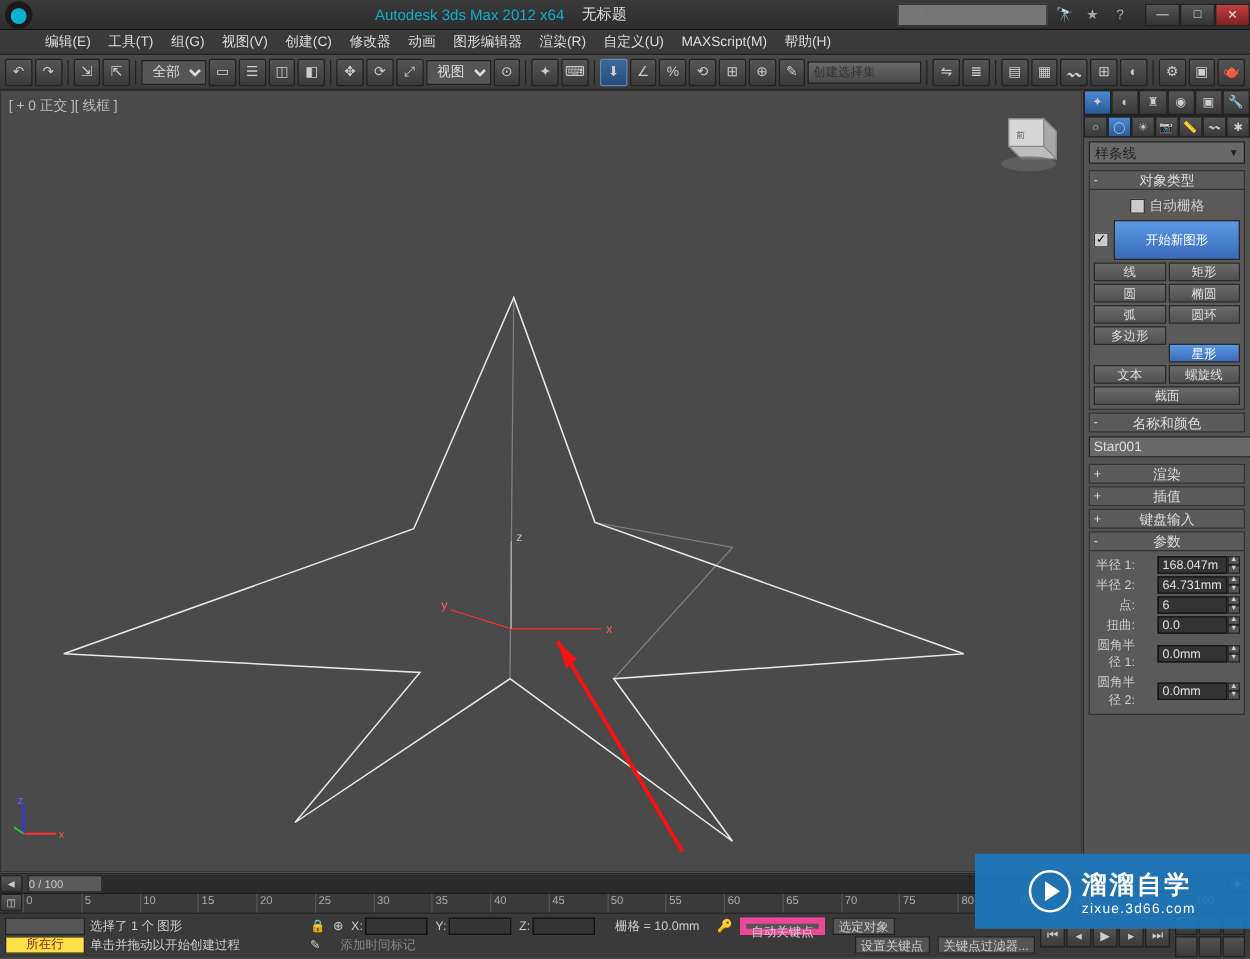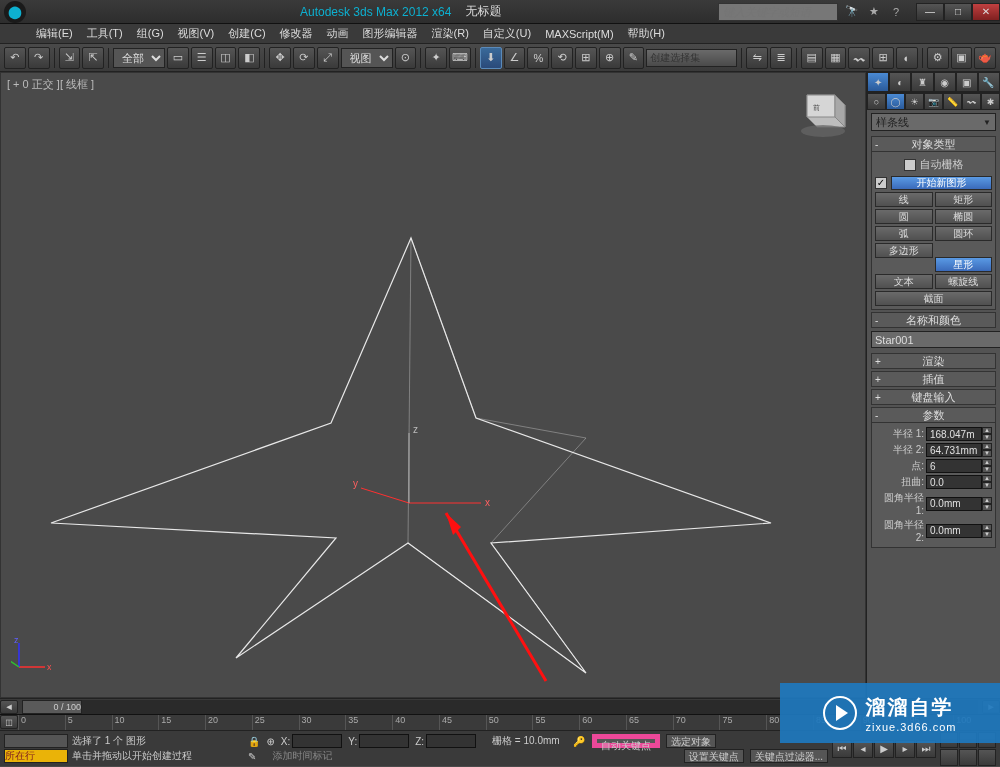--- a/index.html
+++ b/index.html
@@ -55,38 +55,38 @@
 .rollout-body { background:#5a5a5a; border:1px solid #333; border-top:none; margin:0 4px; padding:3px;}
 .chk-row { display:flex; align-items:center; gap:4px; font-size:11px; padding:2px 0; justify-content:center;}
 .chk { width:12px; height:12px; background:#ccc; border:1px solid #333;}
 .chk.checked::after { content:"✓"; display:block; font-size:10px; line-height:10px; color:#000; text-align:center;}
 .btn-grid { display:grid; grid-template-columns:1fr 1fr; gap:2px;}
 .btn-grid .gbtn { height:15px; background:linear-gradient(#6a6a6a,#505050); border:1px solid #2a2a2a; font-size:10px; display:flex;align-items:center;justify-content:center; color:#ddd;}
 .btn-grid .gbtn.active { background:linear-gradient(#5a9ae4,#3a6aba); color:#fff;margin-top:14px;}
 .btn-grid .gbtn.full { grid-column:1/3;}
 .name-row { display:flex; gap:2px; margin:3px 4px;}
 .name-input { flex:1; height:17px; background:#6a6a6a; border:1px solid #222; color:#ddd; font-size:11px; padding:0 3px;}
-.param-row { display:flex; align-items:center; gap:2px; font-size:10px; padding:1px 0; justify-content:flex-end;}
+.param-row { display:flex; align-items:center; gap:18px; font-size:10px; padding:1px 0; justify-content:flex-end;}
 .param-row .lab { flex:1; text-align:right; color:#ccc;}
 .spinner { display:flex;}
 .spinner input { width:56px; height:14px; background:#333; border:1px solid #111; color:#e0e0e0; font-size:10px; text-align:left; padding-left:3px;}
 .spinner .sp-btns { display:flex; flex-direction:column;}
 .spinner .sp-btns span { width:10px; height:7px; background:#555; border:1px solid #222; font-size:6px; line-height:5px; text-align:center;}
 
 
 .timeline-row { height:16px; background:#3a3a3a; display:flex; align-items:center; border-top:1px solid #222;}
 .time-slider { flex:1; height:14px; background:#2a2a2a; margin:0 4px; position:relative;}
-.time-handle { position:absolute; left:0; width:60px; height:14px; background:#5a5a5a; border:1px solid #222; font-size:9px; text-align:right; line-height:12px; color:#ccc;}
+.time-handle { position:absolute; left:0; width:60px; height:14px; background:#5a5a5a; border:1px solid #222; font-size:9px; text-align:left; line-height:12px; color:#ccc;}
 .ruler-row { height:16px; background:#3a3a3a; border-top:1px solid #111; display:flex;}
 .ruler-row .tick { flex:1; border-left:1px solid #555; font-size:9px; color:#aaa; text-align:left; padding-left:2px;}
 
 .status-row { height:36px; background:#3a3a3a; display:flex; align-items:center; border-top:1px solid #222;}
 .prompt-box { width:64px; margin:0 4px;}
 .prompt-box .p-line { height:14px; background:#555; border:1px solid #222; margin:1px 0;}
-.prompt-box .p-line.pink { background:#eab308; color:#802020; font-size:10px; line-height:12px;}
+.prompt-box .p-line.pink { background:#fde047; color:#802020; font-size:10px; text-align:center; line-height:12px;}
 .status-text { flex:1; display:flex; flex-direction:column; gap:1px; font-size:10px; color:#ccc;}
 .coord-row { display:flex; gap:6px; align-items:center;}
 .coord-row .cf { display:flex; align-items:center; gap:2px;}
 .coord-row input { width:50px; height:14px; background:#333; border:1px solid #111; color:#ccc; font-size:10px;}
 .playback { display:flex; gap:1px; padding:0 4px;}
 .pb-btn { width:20px; height:18px; background:linear-gradient(#555,#3a3a3a); border:1px solid #222; display:flex;align-items:center;justify-content:center; font-size:10px; color:#ccc;}
 .nav-cube { width:56px; height:34px; display:grid; grid-template-columns:repeat(3,1fr); grid-template-rows:repeat(2,1fr); gap:1px; margin-right:4px;}
 .nav-cube span { background:linear-gradient(#555,#3a3a3a); border:1px solid #222;}
 
 
@@ -245,21 +245,21 @@
         <span class="plus">-</span>
         <span>对象类型</span>
       </div>
     <div class="rollout-body">
       <div class="chk-row">
           <span class="chk"></span>
           <span>自动栅格</span>
         </div>
       <div class="chk-row">
           <span class="chk checked"></span>
-          <span class="gbtn active" style="flex:1;height:14px;display:flex;align-items:center;justify-content:center;background:linear-gradient(#5a9ae4,#3a6aba);border:1px solid #2a2a2a;color:#fff;font-size:10px">开始新图形</span>
+          <span class="gbtn active" style="flex:1;height:32px;display:flex;align-items:center;justify-content:center;background:linear-gradient(#5a9ae4,#3a6aba);border:1px solid #2a2a2a;color:#fff;font-size:10px">开始新图形</span>
         </div>
       <div class="btn-grid">
         <div class="gbtn">线</div>
         <div class="gbtn">矩形</div>
         <div class="gbtn">圆</div>
         <div class="gbtn">椭圆</div>
         <div class="gbtn">弧</div>
         <div class="gbtn">圆环</div>
         <div class="gbtn">多边形</div>
         <div class="gbtn active">星形</div>

